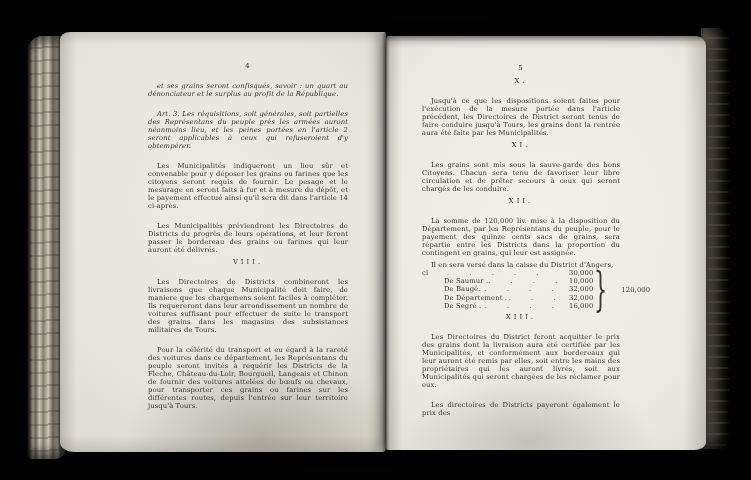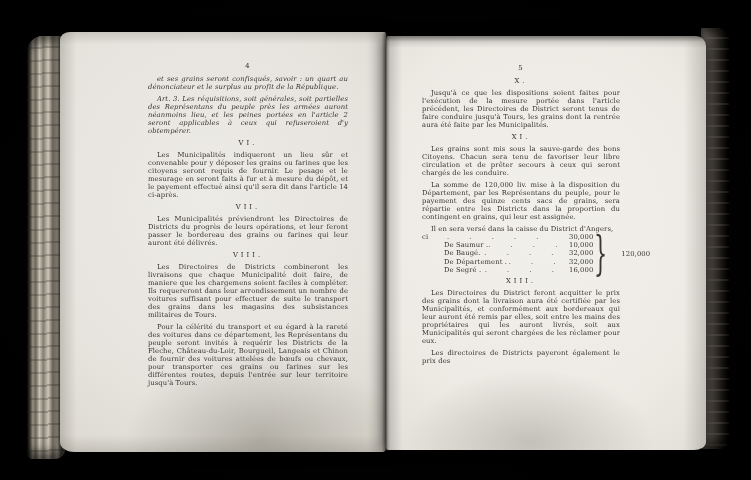--- a/index.html
+++ b/index.html
@@ -59,21 +59,21 @@
 
   
   .textblock{
     position:absolute;color:#35322d;
     font-size:6.8px;line-height:8px;text-align:justify;
     letter-spacing:0.1px;
   }
   .tb-left{left:88px;top:30px;width:200px;}
   .tb-right{left:36px;top:28px;width:198px;}
   .pagenum{text-align:center;margin:0 0 5px 0;letter-spacing:1px;}
-  .para{margin:4px 0 4px 0;text-indent:9px;}
+  .para{margin:12px 0 4px 0;text-indent:9px;}
   .para-italic{font-style:italic;}
   .heading{text-align:center;letter-spacing:3px;margin:3px 0 4px 0;text-indent:0;}
 
   
   .alloc-intro{margin:2px 0 0 0;text-indent:9px;}
   .alloc{display:flex;align-items:center;margin:0 0 3px 0;}
   .alloc-rows{width:172px;}
   .alloc-row{display:flex;align-items:flex-start;line-height:8.2px;}
   .alloc-row .lbl{white-space:nowrap;}
   .alloc-row.indent .lbl{padding-left:22px;}
@@ -92,37 +92,36 @@
 <div class="scan-stage">
 
   <div class="edge-stack-left"></div>
   <div class="edge-right"></div>
 
   <div class="page page-left">
     <div class="textblock tb-left">
       <div class="pagenum">4</div>
       <div class="para para-italic">et ses grains seront confisqués, savoir : un quart au dénonciateur et le surplus au profit de la République.</div>
       <div class="para para-italic">Art. 3. Les réquisitions, soit générales, soit partielles des Représentans du peuple près les armées auront néanmoins lieu, et les peines portées en l'article 2 seront applicables à ceux qui refuseroient d'y obtempérer.</div>
-      <div class="heading">VI.</div>
       <div class="para">Les Municipalités indiqueront un lieu sûr et convenable pour y déposer les grains ou farines que les citoyens seront requis de fournir. Le pesage et le mesurage en seront faits à fur et à mesure du dépôt, et le payement effectué ainsi qu'il sera dit dans l'article 14 ci-après.</div>
-      <div class="heading">VII.</div>
       <div class="para">Les Municipalités préviendront les Directoires de Districts du progrès de leurs opérations, et leur feront passer le bordereau des grains ou farines qui leur auront été délivrés.</div>
       <div class="heading">VIII.</div>
       <div class="para">Les Directoires de Districts combineront les livraisons que chaque Municipalité doit faire, de maniere que les chargemens soient faciles à compléter. Ils requereront dans leur arrondissement un nombre de voitures suffisant pour effectuer de suite le transport des grains dans les magasins des subsistances militaires de Tours.</div>
       <div class="para">Pour la célérité du transport et eu égard à la rareté des voitures dans ce département, les Représentans du peuple seront invités à requérir les Districts de la Fleche, Château-du-Loir, Bourgueil, Langeais et Chinon de fournir des voitures attelées de bœufs ou chevaux, pour transporter ces grains ou farines sur les différentes routes, depuis l'entrée sur leur territoire jusqu'à Tours.</div>
     </div>
   </div>
 
   <div class="page page-right">
     <div class="textblock tb-right">
       <div class="pagenum">5</div>
       <div class="heading">X.</div>
       <div class="para">Jusqu'à ce que les dispositions soient faites pour l'exécution de la mesure portée dans l'article précédent, les Directoires de District seront tenus de faire conduire jusqu'à Tours, les grains dont la rentrée aura été faite par les Municipalités.</div>
       <div class="heading">XI.</div>
       <div class="para">Les grains sont mis sous la sauve-garde des bons Citoyens. Chacun sera tenu de favoriser leur libre circulation et de prêter secours à ceux qui seront chargés de les conduire.</div>
+      <div class="heading">XII.</div>
       <div class="para">La somme de 120,000 liv. mise à la disposition du Département, par les Représentans du peuple, pour le payement des quinze cents sacs de grains, sera répartie entre les Districts dans la proportion du contingent en grains, qui leur est assignée.</div>
 
       <div class="alloc-intro">Il en sera versé dans la caisse du District d'Angers,</div>
       <div class="alloc">
         <div class="alloc-rows">
           <div class="alloc-row">
             <span class="lbl">ci</span>
             <span class="dots">. . . . .</span>
             <span class="val">30,000</span>
           </div>

